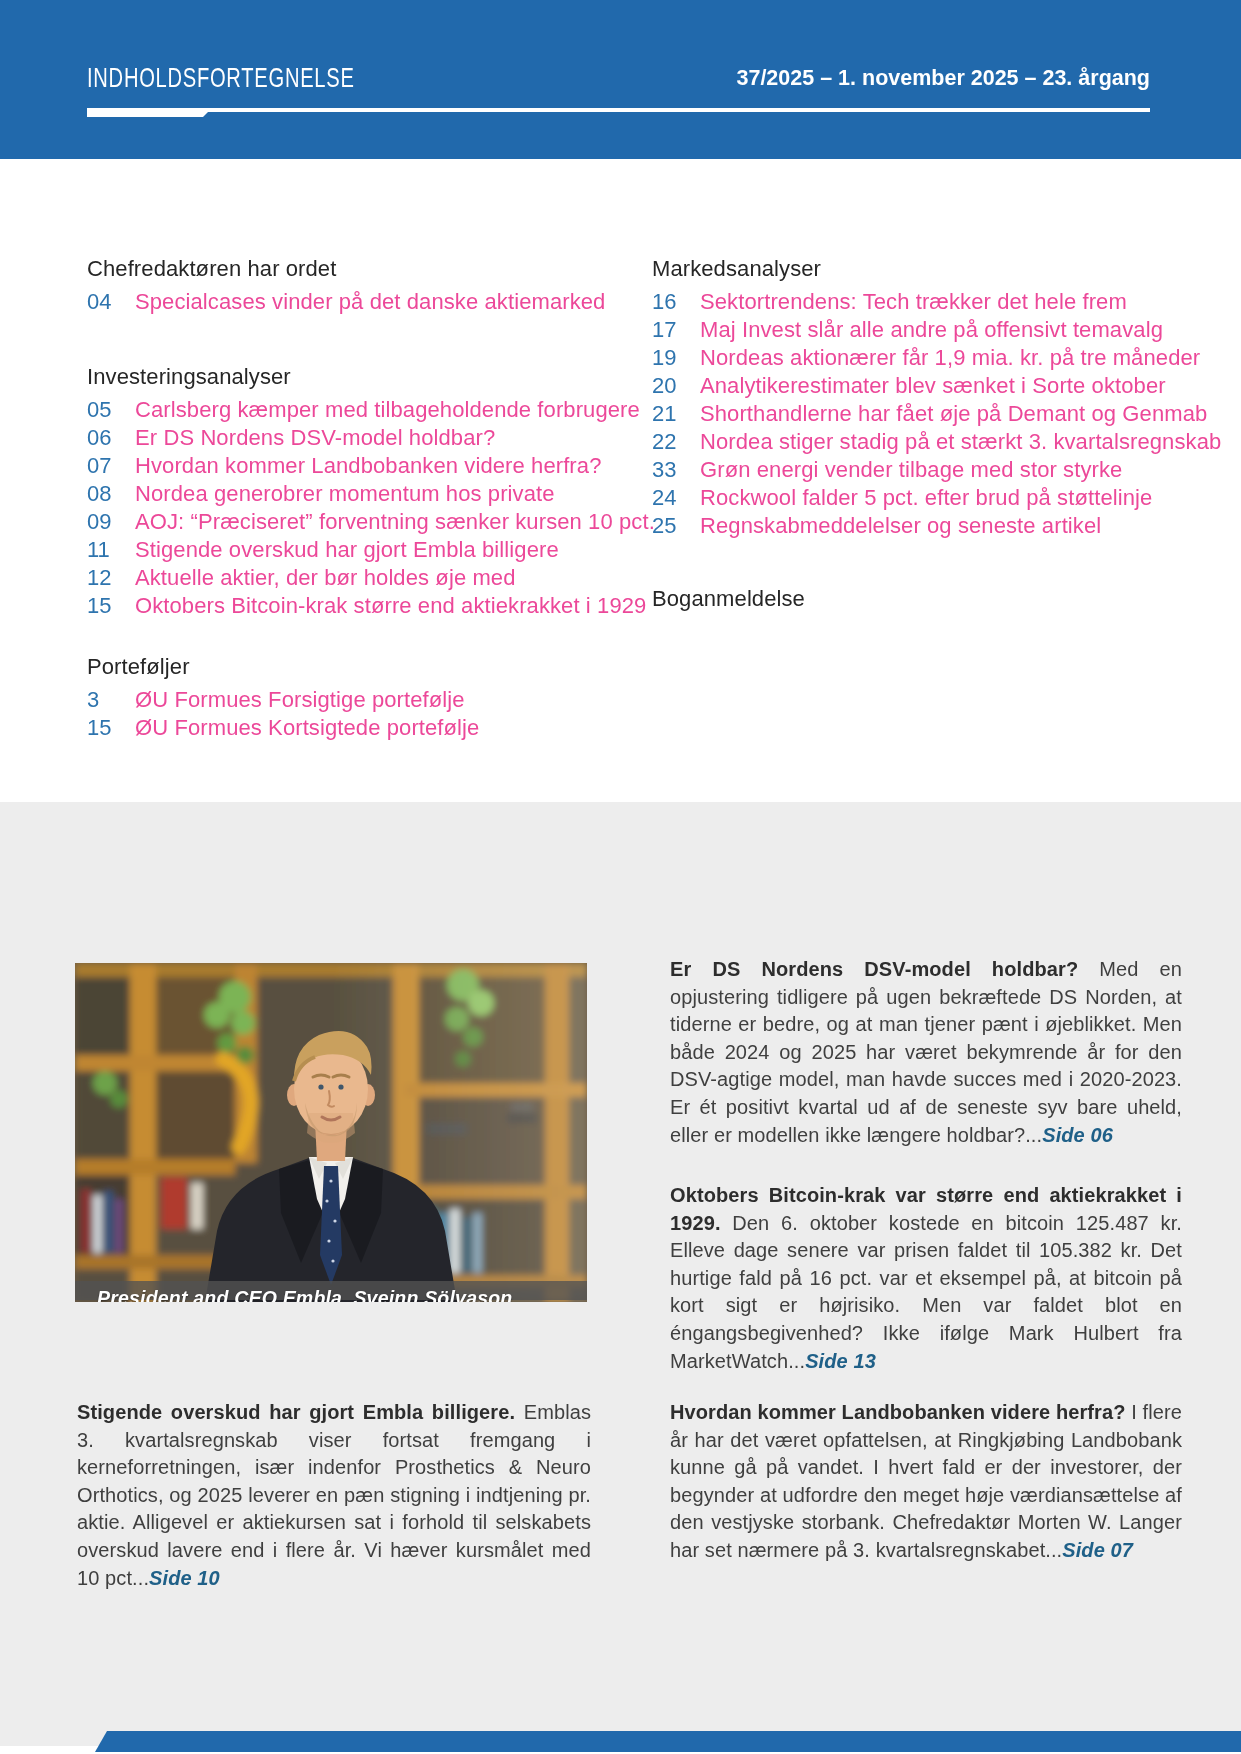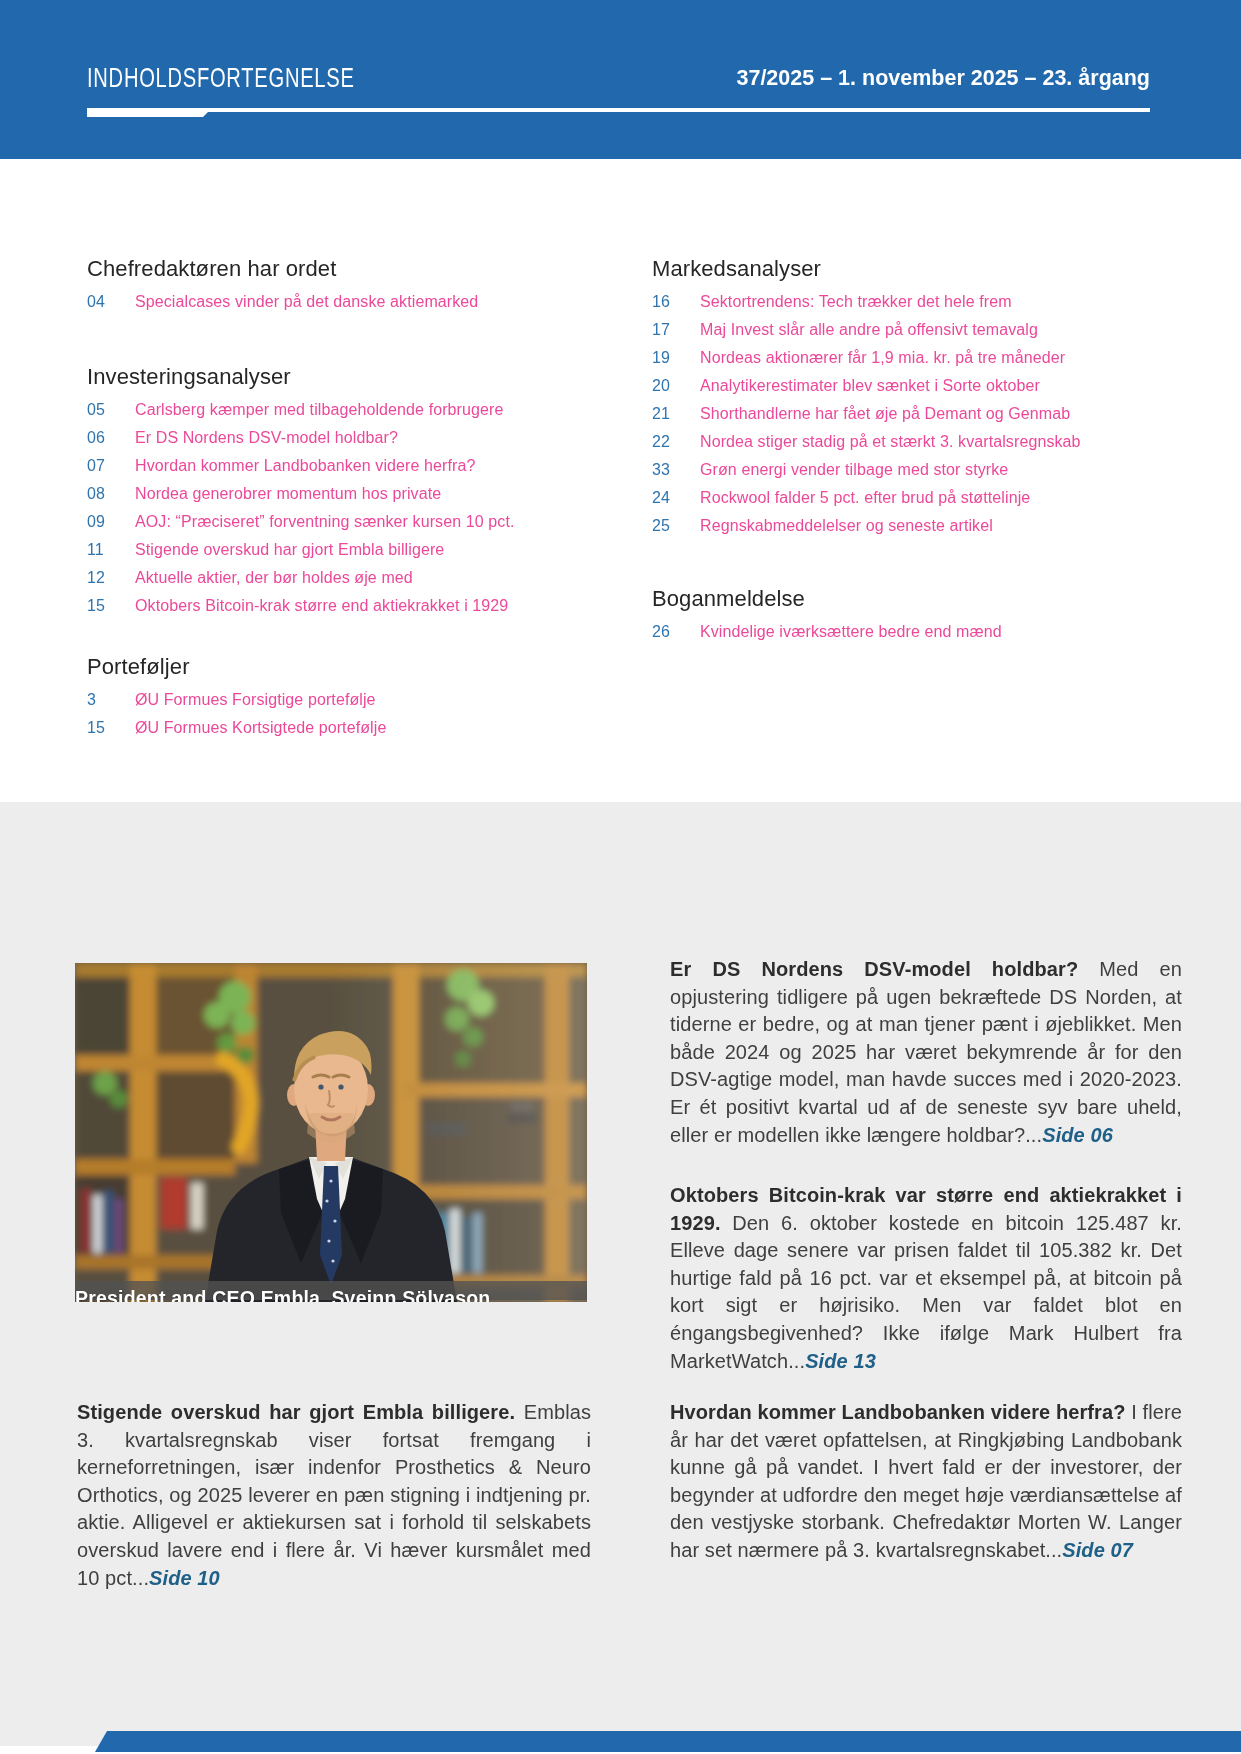--- a/index.html
+++ b/index.html
@@ -15,32 +15,32 @@
     white-space:nowrap;}
   .header-rule-thin{position:absolute;left:87px;top:108px;width:1063px;height:4px;background:#ffffff;}
   .header-rule-thick{position:absolute;left:87px;top:108px;width:125px;height:9px;background:#ffffff;
     clip-path:polygon(0 0,100% 0,calc(100% - 9px) 100%,0 100%);}
 
   
   .toc-col{position:absolute;top:256px;width:545px;}
   .toc-col.left{left:87px;}
   .toc-col.right{left:652px;}
   .toc-heading{font-size:22px;font-weight:400;color:#262626;line-height:26px;margin:0 0 6px 0;letter-spacing:.1px;}
-  .toc-row{display:flex;line-height:28px;font-size:16px;cursor:pointer;}
+  .toc-row{display:flex;line-height:28px;font-size:22px;cursor:pointer;}
   .toc-page{flex:0 0 48px;color:#2e74ae;}
   .toc-title{color:#ec4899;letter-spacing:.1px;white-space:nowrap;}
 
   
   .gray-panel{position:absolute;left:0;top:802px;width:1241px;height:944px;background:#ededed;}
 
   .photo{position:absolute;left:75px;top:963px;width:512px;height:339px;overflow:hidden;background:#6b5b45;}
   .photo svg{display:block;}
   .photo-caption{position:absolute;left:0;bottom:2px;width:100%;height:19px;background:rgba(82,82,82,.78);
-    color:#ffffff;font-size:19.5px;font-weight:700;line-height:35px;padding-left:0;letter-spacing:.2px;
-    white-space:nowrap;text-shadow:0 1px 2px rgba(0,0,0,.45);}
+    color:#ffffff;font-size:19.5px;font-weight:700;line-height:35px;padding-left:22px;letter-spacing:.2px;
+    white-space:nowrap;text-shadow:0 1px 2px rgba(0,0,0,.45);font-style:italic;}
 
   .teaser{position:absolute;width:512px;font-size:20px;line-height:27.6px;text-align:justify;color:#3f3f3f;
     letter-spacing:.1px;}
   .teaser .lead{font-weight:700;color:#2d2d2d;}
   .teaser .side-ref{font-weight:700;font-style:italic;color:#1f6088;white-space:nowrap;cursor:pointer;}
   #teaser-0{left:670px;top:956px;}
   #teaser-1{left:670px;top:1182px;}
   #teaser-2{left:670px;top:1399px;}
   #teaser-3{left:77px;top:1399px;width:514px;}
 
@@ -151,24 +151,20 @@
         <span class="toc-page">24</span>
         <span class="toc-title">Rockwool falder 5 pct. efter brud på støttelinje</span>
       </div>
       <div class="toc-row">
         <span class="toc-page">25</span>
         <span class="toc-title">Regnskabmeddelelser og seneste artikel</span>
       </div>
     </div>
     <div style="margin-top:46px;">
       <h2 class="toc-heading">Boganmeldelse</h2>
-      <div class="toc-row">
-        <span class="toc-page">26</span>
-        <span class="toc-title">Kvindelige iværksættere bedre end mænd</span>
-      </div>
     </div>
   </div>
 
   <div class="gray-panel"></div>
 
   <div class="photo">
     <svg width="512" height="339" viewBox="0 0 512 339">
       <defs>
         <filter id="blur4" x="-10%" y="-10%" width="120%" height="120%">
             <feGaussianBlur stdDeviation="3.5"></feGaussianBlur>

